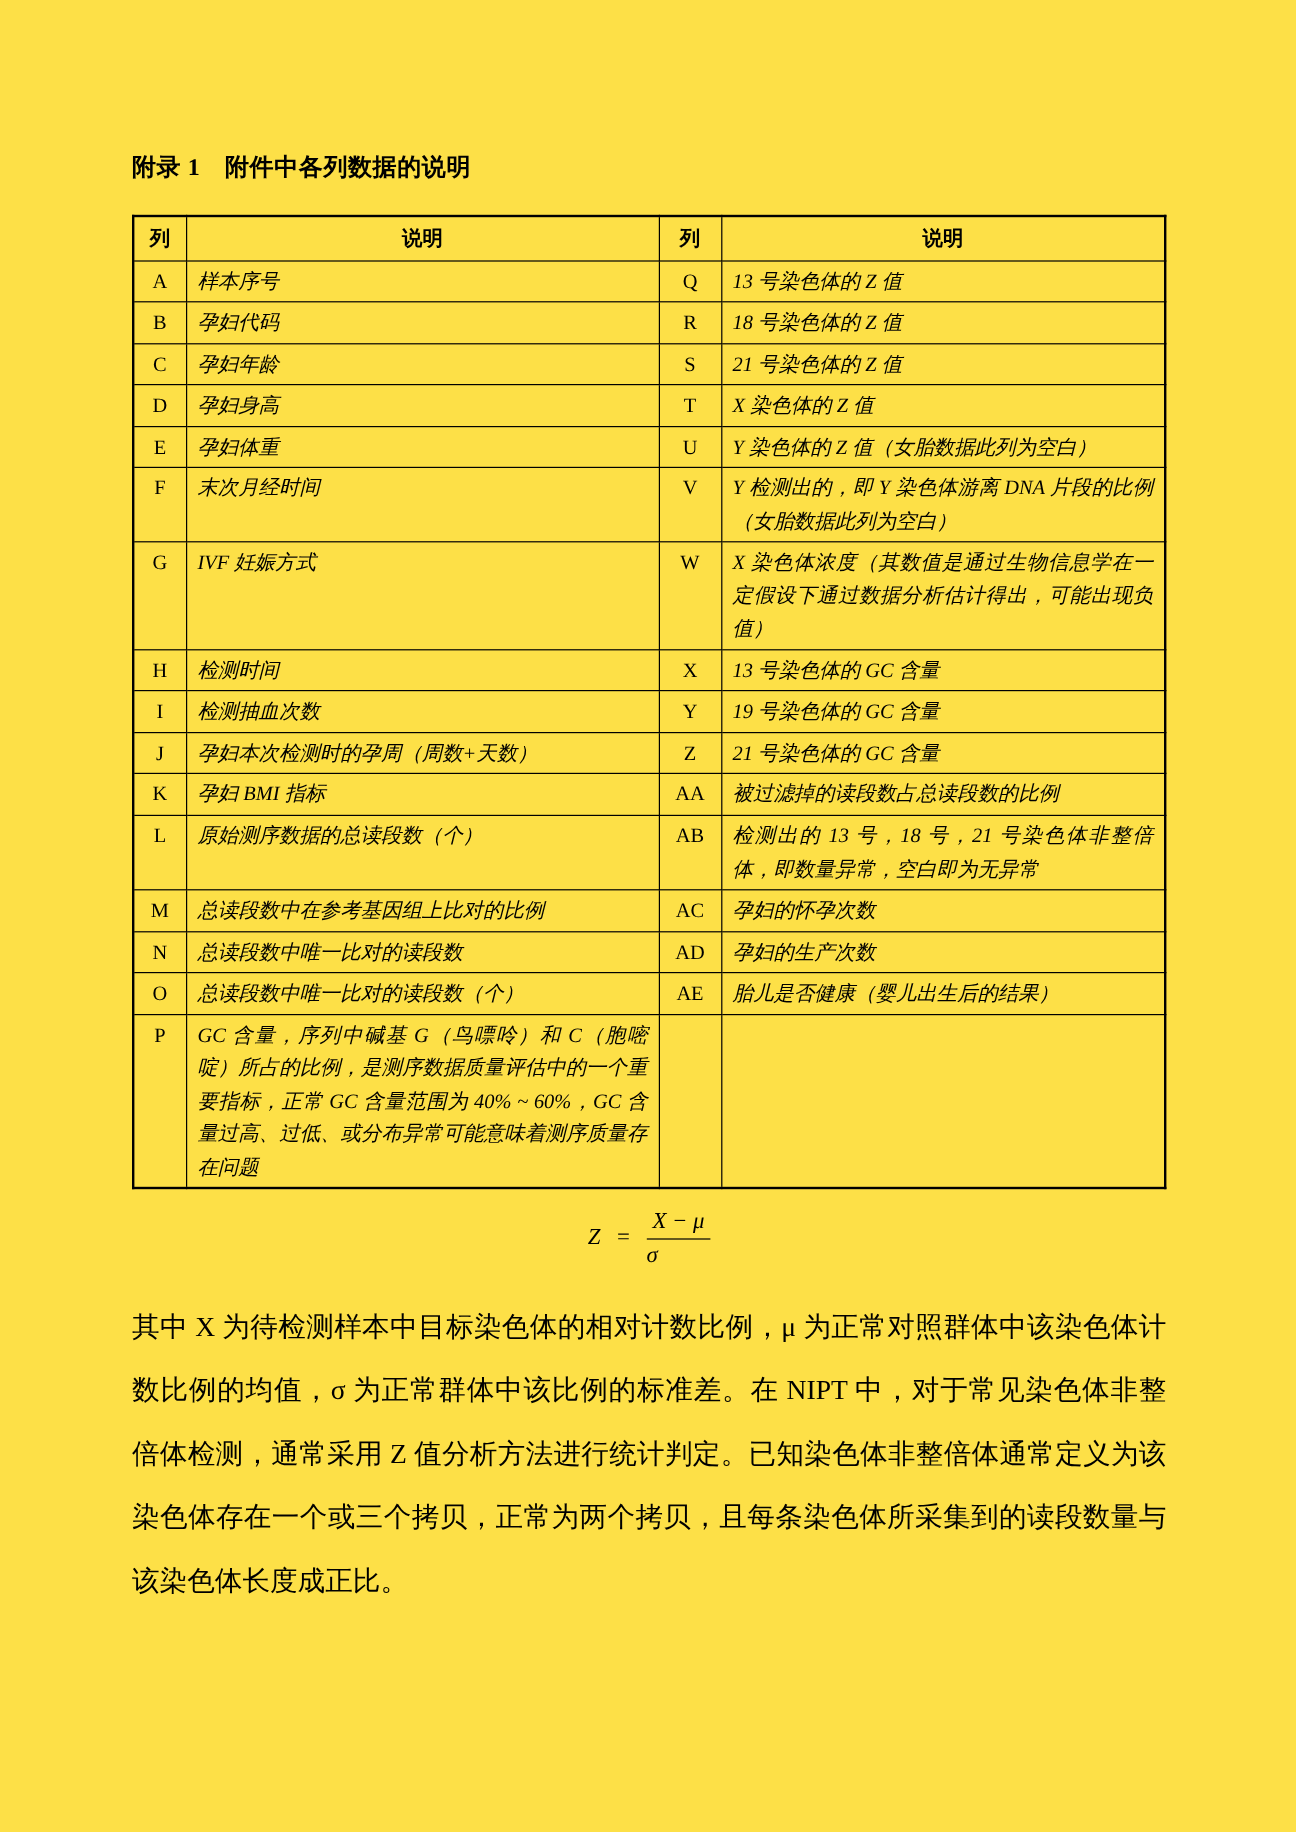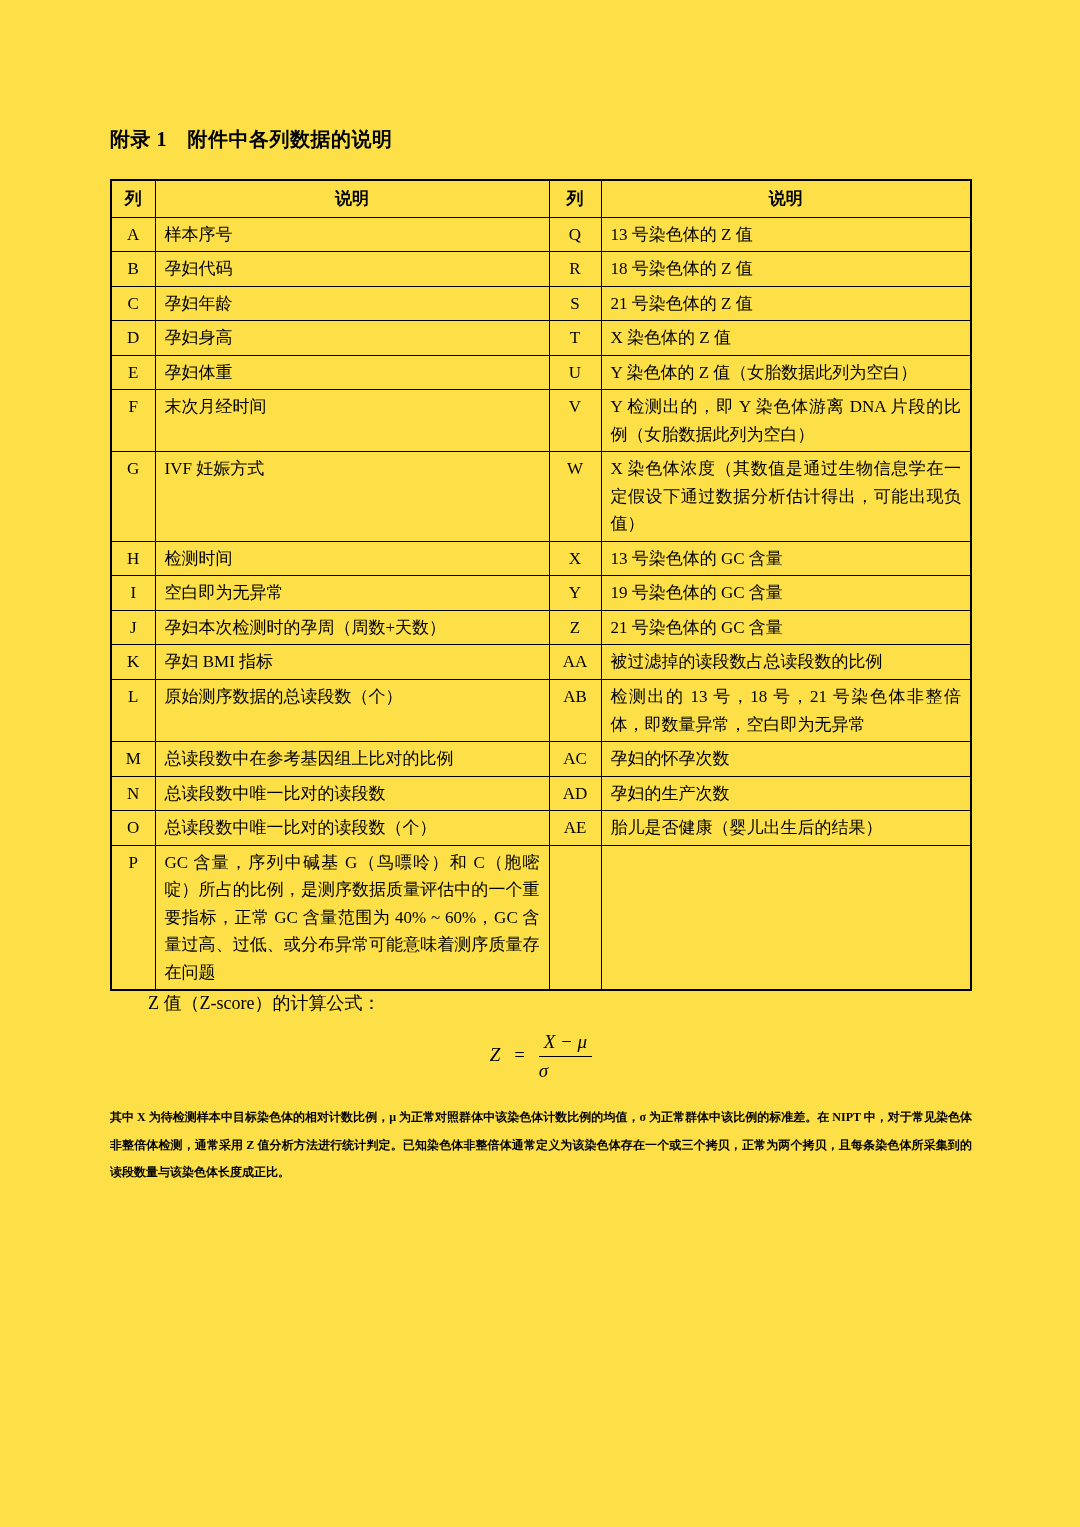--- a/index.html
+++ b/index.html
@@ -46,20 +46,21 @@
     font-weight: bold;
     padding: 4px 2px;
   }
   td.col-letter {
     text-align: center;
     padding-left: 2px;
     padding-right: 2px;
   }
   td.col-desc {
     text-align: justify;
+    font-style: italic;
   }
   .intro-line {
     font-size: 18px;
     margin: 0 0 8px 0;
     padding-left: 38px;
   }
   .formula-row {
     text-align: center;
     font-size: 19px;
     margin: 16px 0 20px 0;
@@ -74,25 +75,24 @@
   .frac .num {
     display: block;
     border-bottom: 1.5px solid #000;
     padding: 0 5px 3px 5px;
   }
   .frac .den {
     display: block;
     padding-top: 3px;
   }
   .body-par {
-    font-size: 12px;
+    font-size: 23px;
     line-height: 2.3;
     text-align: justify;
     margin: 22px 0 0 0;
-    font-weight: bold;
   }
 </style>
 </head>
 <body>
 
 <div class="page">
 
   <h1 class="appendix-title">附录 1　附件中各列数据的说明</h1>
 
   <table class="col-table">
@@ -154,21 +154,21 @@
           <td class="col-desc">X 染色体浓度（其数值是通过生物信息学在一定假设下通过数据分析估计得出，可能出现负值）</td>
         </tr>
         <tr>
           <td class="col-letter">H</td>
           <td class="col-desc">检测时间</td>
           <td class="col-letter">X</td>
           <td class="col-desc">13 号染色体的 GC 含量</td>
         </tr>
         <tr>
           <td class="col-letter">I</td>
-          <td class="col-desc">空白即为无异常</td>
+          <td class="col-desc">检测抽血次数</td>
           <td class="col-letter">Y</td>
           <td class="col-desc">19 号染色体的 GC 含量</td>
         </tr>
         <tr>
           <td class="col-letter">J</td>
           <td class="col-desc">孕妇本次检测时的孕周（周数+天数）</td>
           <td class="col-letter">Z</td>
           <td class="col-desc">21 号染色体的 GC 含量</td>
         </tr>
         <tr>
@@ -204,21 +204,20 @@
         <tr>
           <td class="col-letter">P</td>
           <td class="col-desc">GC 含量，序列中碱基 G（鸟嘌呤）和 C（胞嘧啶）所占的比例，是测序数据质量评估中的一个重要指标，正常 GC 含量范围为 40% ~ 60%，GC 含量过高、过低、或分布异常可能意味着测序质量存在问题</td>
           <td class="col-letter"></td>
           <td class="col-desc"></td>
         </tr>
       </tbody>
   </table>
 
 
-  <p class="intro-line">Z 值（Z-score）的计算公式：</p>
 
   <div class="formula-row">
     <span class="var">Z</span>
     <span class="eq">=</span>
     <span class="frac">
       <span class="num var">X − μ</span>
       <span class="den var">σ</span>
     </span>
   </div>
 

